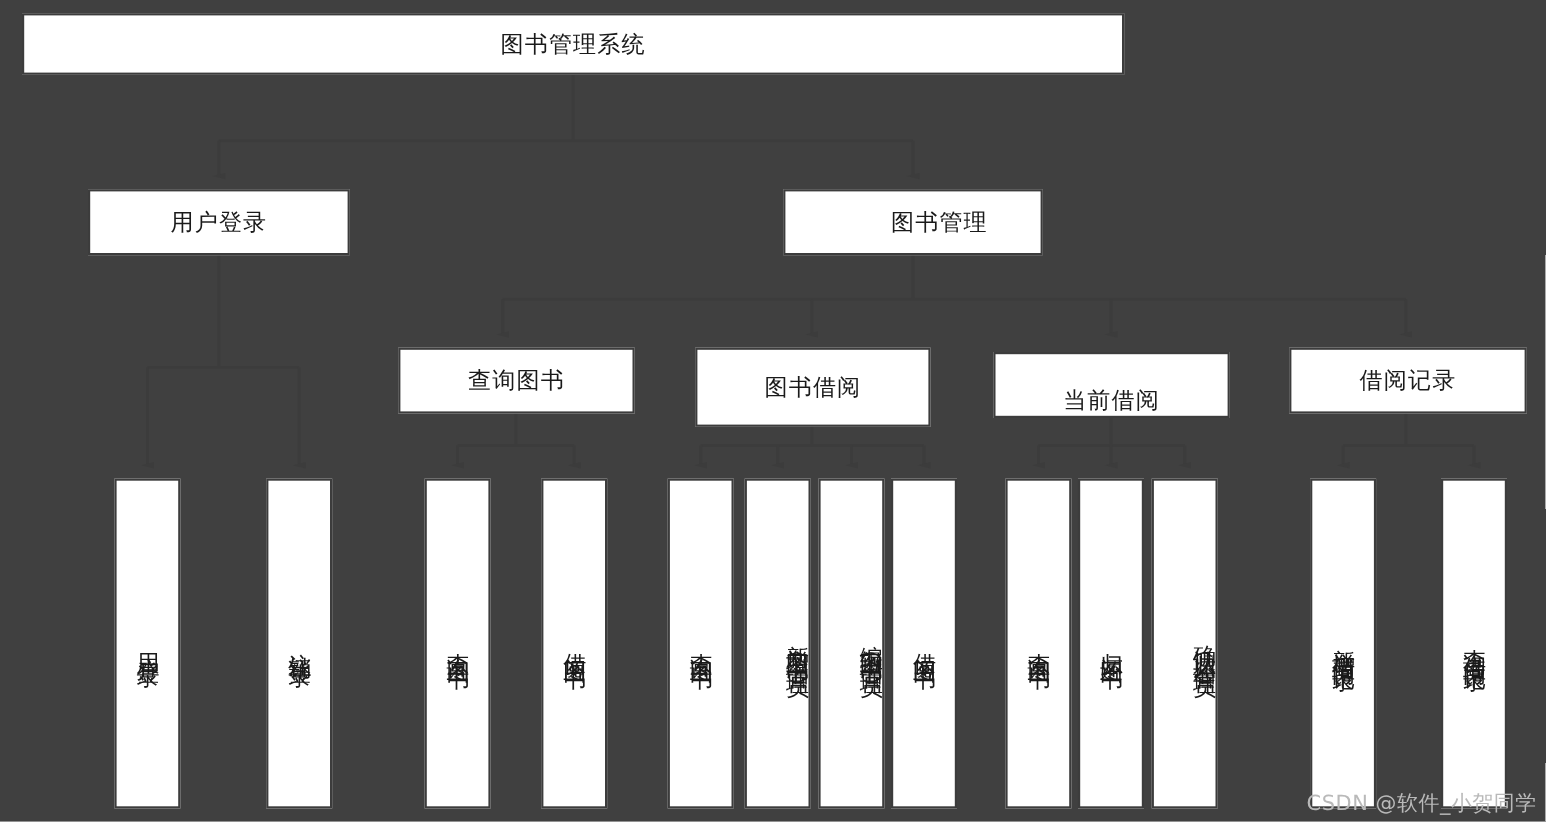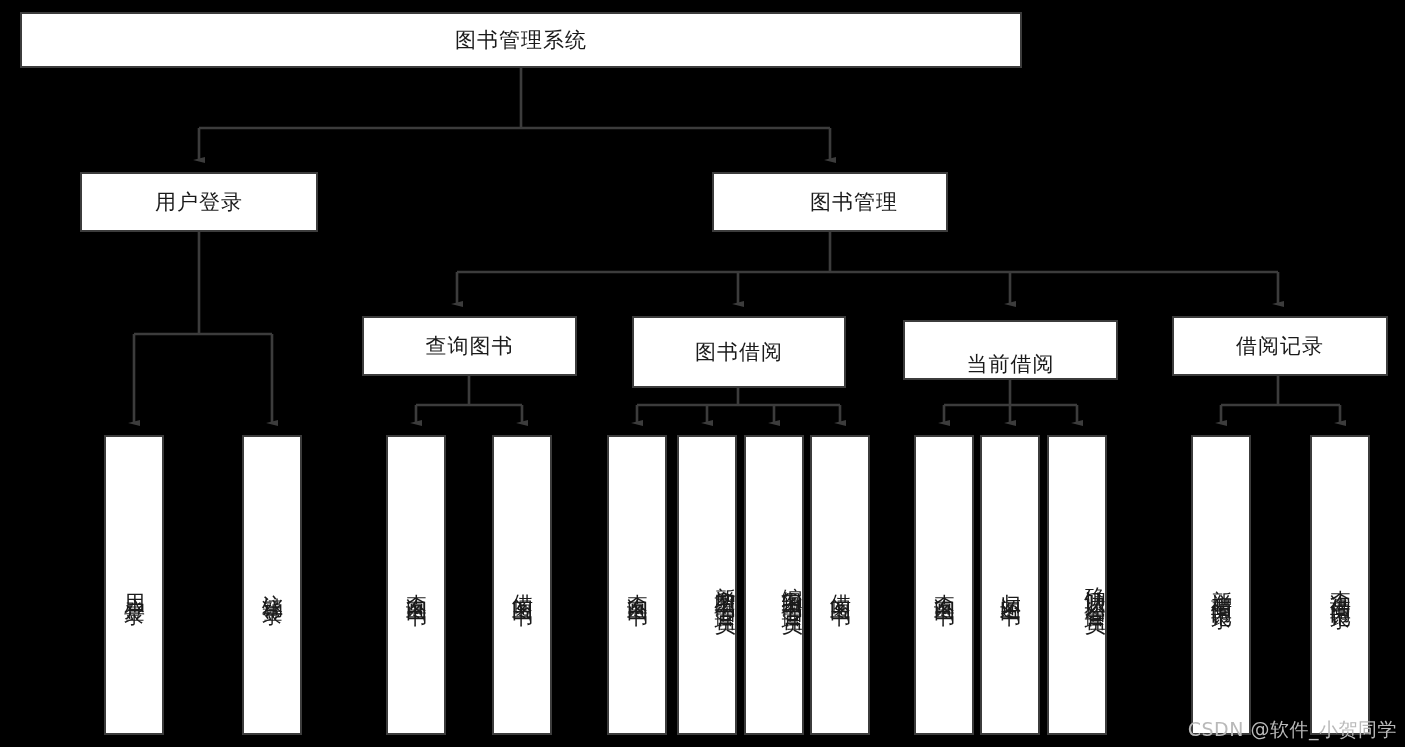--- a/index.html
+++ b/index.html
@@ -7,21 +7,21 @@
     padding: 0;
     background: #ffffff;
   }
   body {
     font-family: "DejaVu Sans", "Liberation Sans", sans-serif;
   }
   #canvas {
     position: relative;
     width: 1405px;
     height: 747px;
-    background: #000000;
+    background: #404040;
     overflow: hidden;
   }
   #edges {
     position: absolute;
     left: 0; top: 0;
     width: 1405px;
     height: 747px;
   }
   .node {
     position: absolute;

